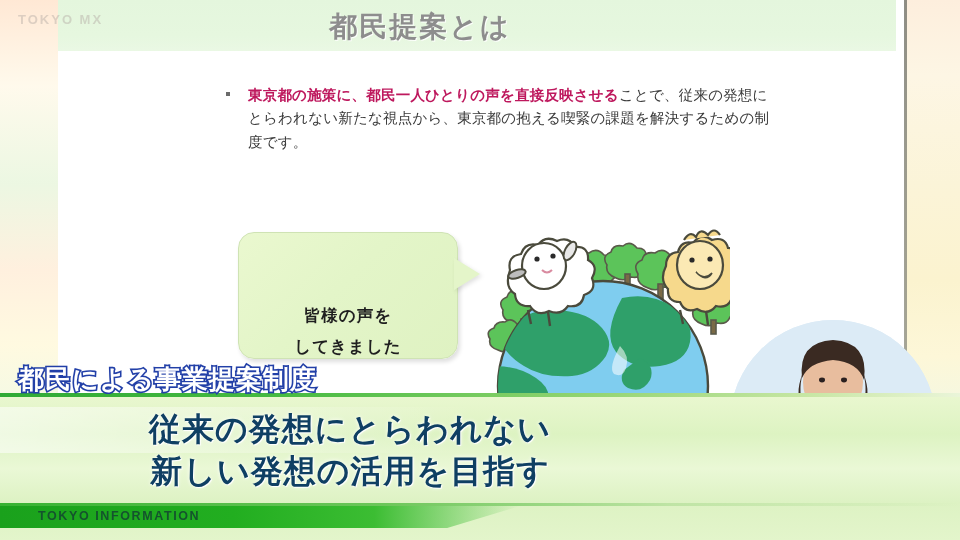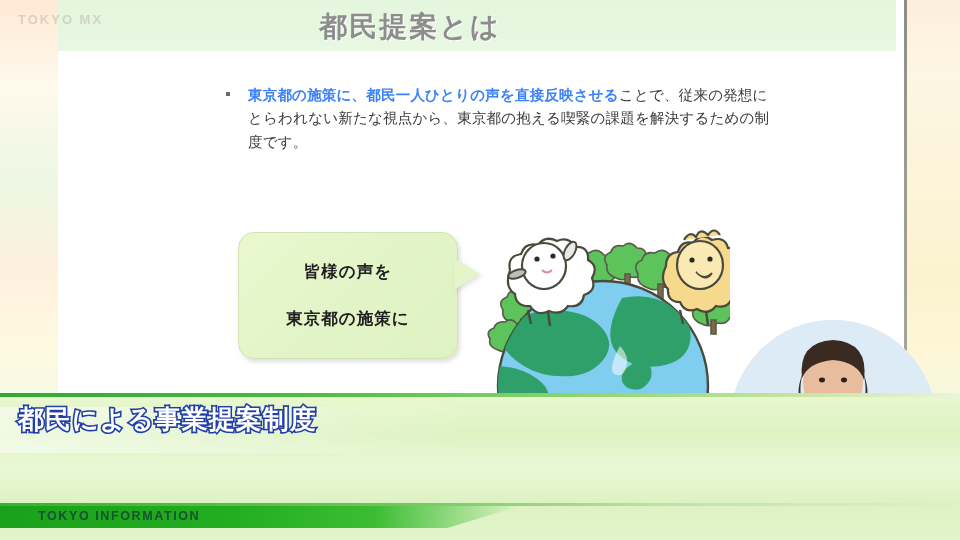--- a/index.html
+++ b/index.html
@@ -65,21 +65,21 @@
   .header-band {
     position: absolute;
     left: 58px;
     top: 0;
     width: 838px;
     height: 51px;
     background: linear-gradient(180deg,#e4f6dd 0%, #e6f7df 70%, #eaf8e4 100%);
   }
   .slide-title {
     position: absolute;
-    left: 48px;
+    left: 58px;
     top: 8px;
     width: 724px;
     text-align: center;
     font-size: 28px;
     font-weight: bold;
     color: #8d8d8d;
     letter-spacing: 2px;
     text-shadow: 1px 1px 0 rgba(255,255,255,0.9);
   }
 
@@ -112,21 +112,21 @@
     letter-spacing: .2px;
   }
   .bullet-row .marker {
     position: absolute;
     left: 4px;
     top: 8px;
     width: 4px;
     height: 4px;
     background: #6b6b6b;
   }
-  .bullet-row b { font-weight: bold; color: #3b82f6; }
+  .bullet-row b { font-weight: bold; color: #be185d; }
 
   
   .bubble {
     position: absolute;
     left: 238px;
     top: 232px;
     width: 218px;
     height: 125px;
     border-radius: 16px;
     background: linear-gradient(135deg,#eaf8cf 0%, #e3f5c8 45%, #dff2c2 100%);
@@ -141,23 +141,23 @@
     border-top: 16px solid transparent;
     border-bottom: 16px solid transparent;
     border-left: 26px solid #e4f5c9;
     filter: drop-shadow(2px 2px 2px rgba(0,0,0,0.12));
   }
   .bubble-text {
     position: absolute;
     inset: 0;
     display: flex;
     flex-direction: column;
-    justify-content: center;
+    justify-content: flex-end;
     align-items: center;
-    gap: 25px;
+    gap: 9px;
     font-size: 16.5px;
     font-weight: bold;
     color: #1f1f1f;
     letter-spacing: 1px;
   }
 
   
   .illus {
     position: absolute;
     left: 470px;
@@ -208,21 +208,20 @@
     position: absolute;
     left: 18px;
     top: 362px;
     font-size: 26px;
     font-weight: bold;
     color: #ffffff;
     letter-spacing: 1px;
     -webkit-text-stroke: 3.2px #2340a8;
     paint-order: stroke fill;
     text-shadow: 0 0 2px #2340a8;
-    margin-top: 40px;
   }
   .caption {
     position: absolute;
     left: 0; top: 408px;
     width: 700px;
     text-align: center;
     font-size: 32px;
     font-weight: bold;
     color: #0f3f63;
     line-height: 1.32;
@@ -270,21 +269,21 @@
   <div class="bullets">
     <div class="bullet-row">
       <span class="marker"></span>
       <b>東京都の施策に、都民一人ひとりの声を直接反映させる</b><span>ことで、従来の発想にとらわれない新たな視点から、東京都の抱える喫緊の課題を解決するための制度です。</span>
     </div>
   </div>
 
   <div class="bubble">
     <div class="bubble-text">
       <div>皆様の声を</div>
-      <div>東京都の施策に</div>
+      <div>してきました</div>
     </div>
   </div>
   <div class="bubble-tail"></div>
 
   <svg class="illus" viewBox="0 0 260 185">
 
     <g stroke="#5a5a4a" stroke-width="1.6">
       <g>
         <path d="M112 70 q-12 -4 -10 -14 q-6 -10 4 -14 q2 -9 13 -7 q8 -6 15 2 q11 0 10 10 q7 8 -2 15 q-4 9 -14 7 q-8 5 -16 1 z" fill="#5cc45a"></path>
         <rect x="122" y="66" width="5" height="16" fill="#7a6a46"></rect>
@@ -363,18 +362,22 @@
       <ellipse cx="114" cy="60" rx="3" ry="2.4" fill="#2a2020"></ellipse>
       <ellipse cx="103" cy="79" rx="7" ry="4" fill="#9c5550"></ellipse>
       <ellipse cx="80" cy="124" rx="12" ry="15" fill="#e8bd9e" transform="rotate(-18 80 124)"></ellipse>
       <ellipse cx="110" cy="140" rx="13" ry="16" fill="#e8bd9e" transform="rotate(12 110 140)"></ellipse>
     </svg>
   </div>
 
   <div class="lower-line"></div>
   <div class="lower-band"></div>
   <div class="banner-title">都民による事業提案制度</div>
+  <div class="caption">
+    <div>従来の発想にとらわれない</div>
+    <div>新しい発想の活用を目指す</div>
+  </div>
 
   <div class="strip-topline"></div>
   <div class="tokyo-strip"></div>
   <div class="tokyo-strip-label">TOKYO INFORMATION</div>
 
 </div>
 
 </body></html>

